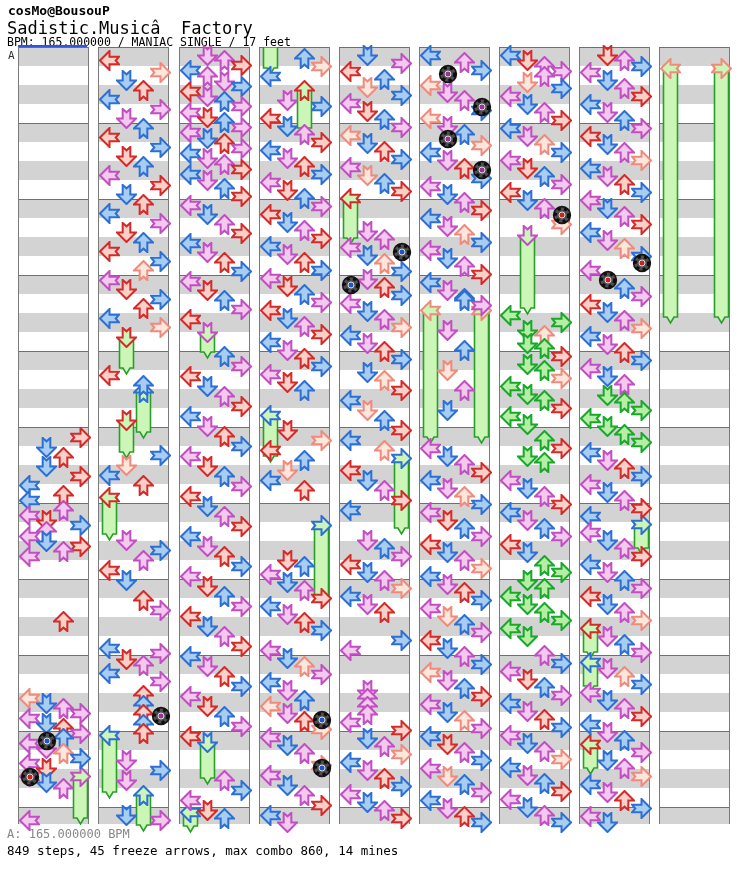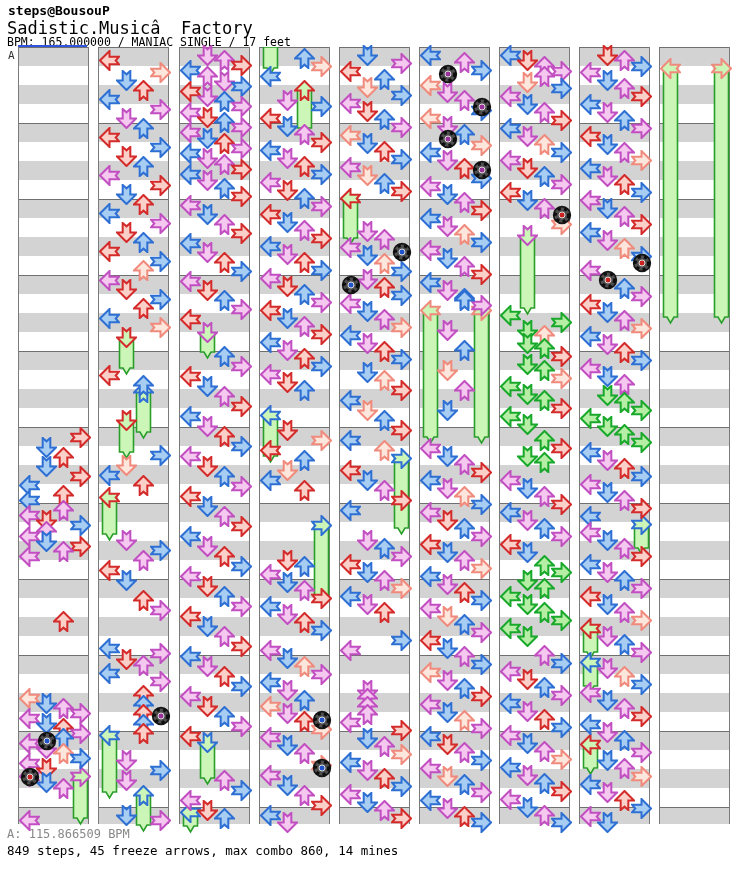--- a/index.html
+++ b/index.html
@@ -15,21 +15,21 @@
   .band{position:absolute;left:0;width:69px;}
   .mline{position:absolute;left:0;width:69px;height:1px;background:#6f6f6f;z-index:2;}
   .secline{position:absolute;height:2px;background:#2f55e0;z-index:3;}
   .note{position:absolute;z-index:4;line-height:0;}
   .fbar{position:absolute;z-index:3;line-height:0;}
   .mine{position:absolute;z-index:5;line-height:0;}
 </style>
 </head>
 <body>
 
-<div id="credit" class="abs">steps@BousouP</div>
+<div id="credit" class="abs">cosMo@BousouP</div>
 <div id="title" class="abs">Sadistic.Musicâ  Factory</div>
 <div id="meta" class="abs">BPM: 165.000000 / MANIAC SINGLE / 17 feet</div>
 <div id="section-label" class="abs">A</div>
 <div id="chart" class="abs" style="left:0;top:0;">
     <div class="strip" style="left: 18px;">
       <div class="band" style="top: 0px; height: 19px; background: rgb(211, 211, 211);"></div>
       <div class="band" style="top: 19px; height: 19px; background: rgb(255, 255, 255);"></div>
       <div class="band" style="top: 38px; height: 19px; background: rgb(211, 211, 211);"></div>
       <div class="band" style="top: 57px; height: 19px; background: rgb(255, 255, 255);"></div>
       <div class="band" style="top: 76px; height: 19px; background: rgb(211, 211, 211);"></div>
@@ -2518,16 +2518,16 @@
           <path d="M11 1 L21 11 L15 11 L15 21 L11 17.5 L7 21 L7 11 L1 11 Z" fill="#ccf5b8" stroke="#ef8a7c" stroke-width="2.1" stroke-linejoin="miter" transform="rotate(270 11 11)"></path>
         </svg></div>
       <div class="fbar" style="left: 53px; top: 21px;"><svg width="17" height="257" viewBox="0 0 17 257">
           <path d="M1.5 0 L15.5 0 L15.5 249 L12 249 L8.5 255 L5 249 L1.5 249 Z" fill="#ccf5b8" stroke="#2a9e2a" stroke-width="1.6"></path>
         </svg></div>
       <div class="note" style="left: 51px; top: 11px;"><svg width="21" height="21" viewBox="0 0 22 22">
           <path d="M11 1 L21 11 L15 11 L15 21 L11 17.5 L7 21 L7 11 L1 11 Z" fill="#ccf5b8" stroke="#ef8a7c" stroke-width="2.1" stroke-linejoin="miter" transform="rotate(90 11 11)"></path>
         </svg></div>
     </div>
   </div>
-<div id="footer-bpm" class="abs">A: 115.866509 BPM</div>
+<div id="footer-bpm" class="abs">A: 165.000000 BPM</div>
 <div id="footer-stats" class="abs">849 steps, 45 freeze arrows, max combo 860, 14 mines</div>
 
 <div class="secline" style="left: 18px; top: 45px; width: 69px; background: rgb(47, 85, 224);"></div>
 
 </body></html>

